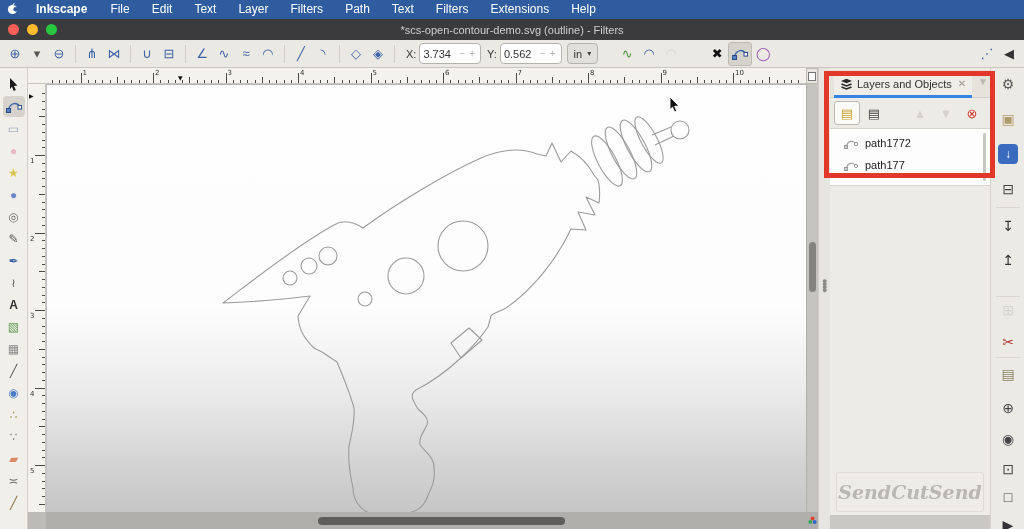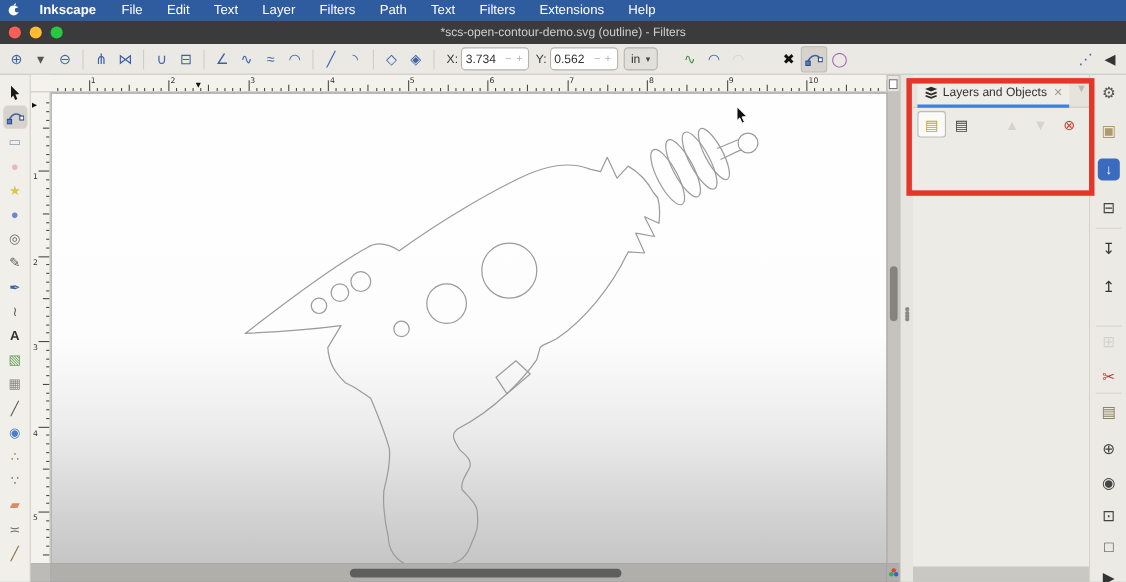--- a/index.html
+++ b/index.html
@@ -449,20 +449,46 @@
     <span id="tab-extra">▼</span>
   </div>
   <div id="dtoolbar">
       <div class="dtb boxed" style="color: rgb(201, 160, 44);">▤</div>
       <div class="dtb" style="color: rgb(68, 68, 68);">▤</div>
       <div style="flex: 1 1 0%;"></div>
       <div class="dtb dis" style="color: rgb(185, 183, 176);">▲</div>
       <div class="dtb dis" style="color: rgb(185, 183, 176);">▼</div>
       <div class="dtb" style="color: rgb(204, 59, 47);">⊗</div>
     </div>
+  <div id="dlist">
+      <div id="dlist-sb"></div>
+      <div class="drow">
+        <span class="ic">
+          <svg width="14" height="12" viewBox="0 0 14 12">
+            <path d="M2,10 C4,3 9,3 12,7" fill="none" stroke="#9a9a9a" stroke-width="1.1"></path>
+            <rect x="0.5" y="8.5" width="3" height="3" fill="#cfcfcf" stroke="#9a9a9a"></rect>
+            <circle cx="12" cy="7" r="1.6" fill="#fff" stroke="#9a9a9a"></circle>
+          </svg>
+        </span>
+        <span>path1772</span>
+      </div>
+      <div class="drow">
+        <span class="ic">
+          <svg width="14" height="12" viewBox="0 0 14 12">
+            <path d="M2,10 C4,3 9,3 12,7" fill="none" stroke="#9a9a9a" stroke-width="1.1"></path>
+            <rect x="0.5" y="8.5" width="3" height="3" fill="#cfcfcf" stroke="#9a9a9a"></rect>
+            <circle cx="12" cy="7" r="1.6" fill="#fff" stroke="#9a9a9a"></circle>
+          </svg>
+        </span>
+        <span>path177</span>
+      </div>
+    </div>
+  <div id="watermark-box">
+    <span id="watermark">SendCutSend</span>
+  </div>
   <div id="dock-bottom"></div>
 </div>
 
 <div class="abs" id="strip">
     <div class="strip-ic" style="color: rgb(85, 85, 85); top: 6px;">⚙</div>
     <div class="strip-ic" style="color: rgb(176, 154, 106); top: 41px;">▣</div>
     <div class="strip-ic bgd" style="color: rgb(255, 255, 255); background: rgb(59, 107, 191); top: 76px;">↓</div>
     <div class="strip-ic" style="color: rgb(68, 68, 68); top: 111px;">⊟</div>
     <div class="strip-ic" style="color: rgb(51, 51, 51); top: 148px;">↧</div>
     <div class="strip-ic" style="color: rgb(51, 51, 51); top: 182px;">↥</div>

